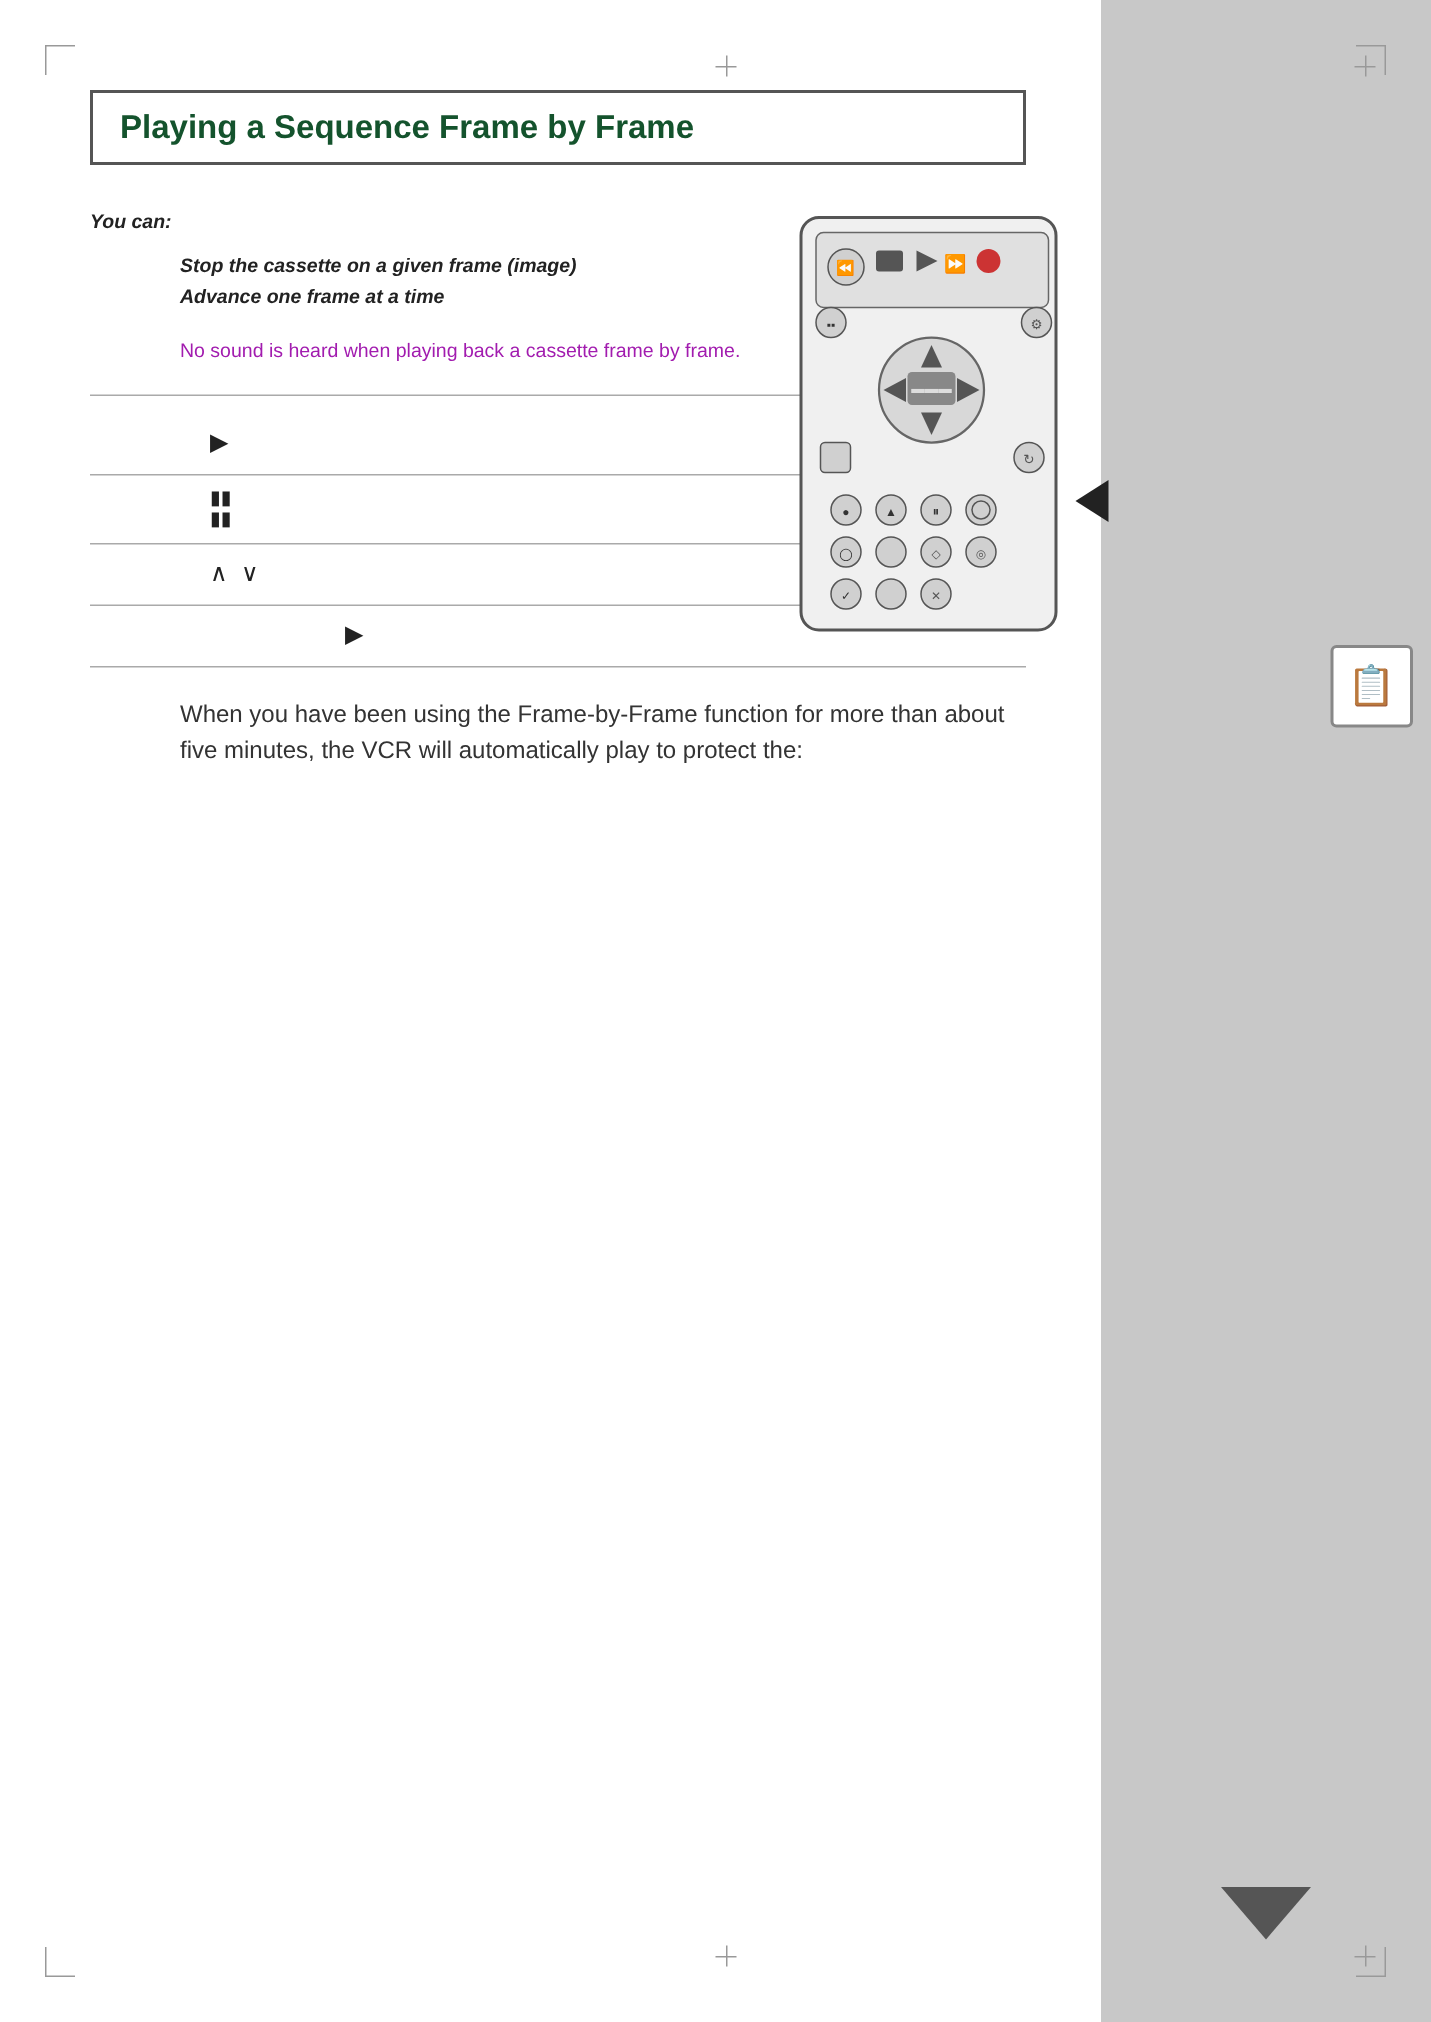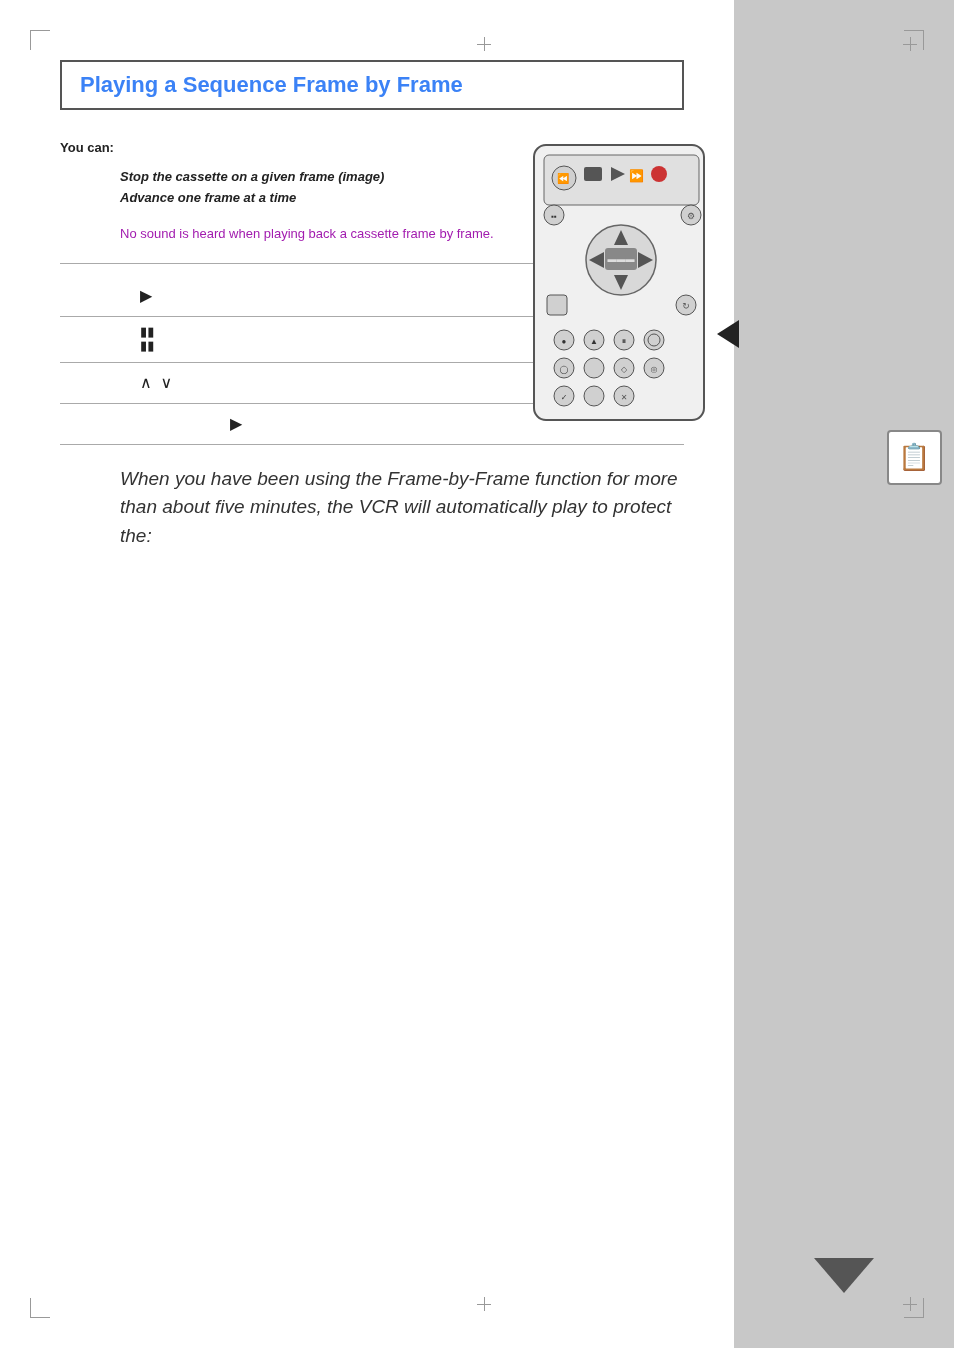--- a/index.html
+++ b/index.html
@@ -65,26 +65,27 @@
     .title-box {
       border: 2px solid #555;
       padding: 10px 18px;
       margin-bottom: 30px;
       display: inline-block;
       width: 100%;
     }
     .title-box h1 {
       font-size: 22px;
       font-weight: bold;
-      color: #3b82f6;
+      color: #14532d;
       font-family: Arial, Helvetica, sans-serif;
     }
 
     
     .you-can {
+      font-style: italic;
       font-weight: bold;
       font-size: 13px;
       margin-bottom: 12px;
       margin-left: 0;
     }
 
     
     .bullet-items {
       margin-left: 60px;
       margin-bottom: 15px;
@@ -127,24 +128,23 @@
     .step-action {
       flex: 1;
       font-size: 13px;
       line-height: 1.5;
     }
 
     
     .note-section {
       margin-top: 20px;
       margin-left: 60px;
-      font-size: 19px;
+      font-size: 16px;
       line-height: 1.5;
       color: #333;
-      font-style: italic;
     }
     .note-list {
       list-style: none;
       margin-top: 4px;
     }
     .note-list li {
       padding: 2px 0;
       margin-left: 10px;
     }
 

